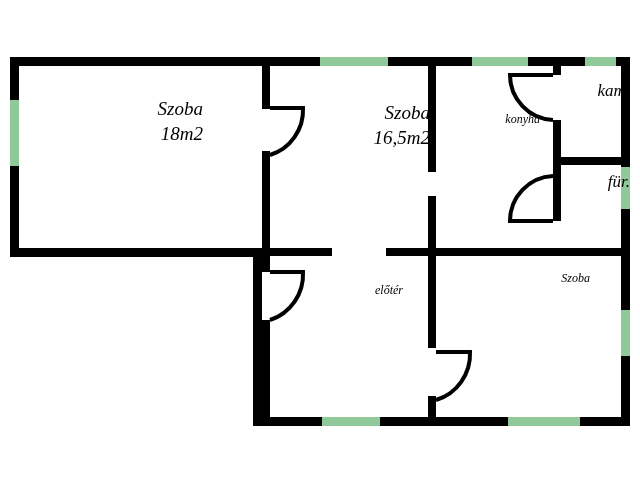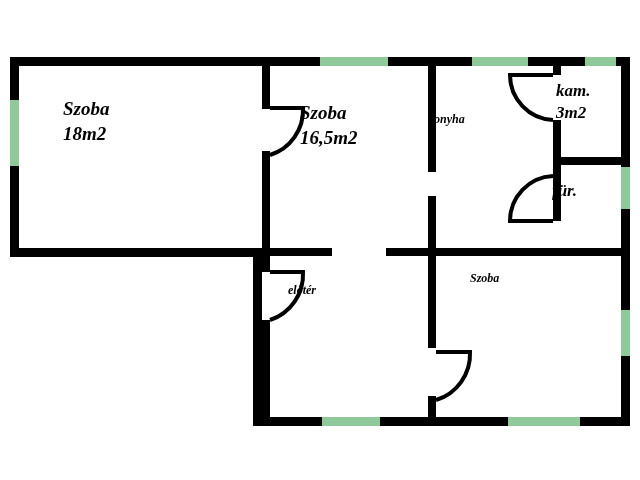--- a/index.html
+++ b/index.html
@@ -18,24 +18,24 @@
   #plan-svg {
     position: absolute;
     left: 0;
     top: 0;
     width: 640px;
     height: 480px;
     display: block;
   }
   .room-label {
     position: absolute;
-    text-align: left;
+    text-align: right;
     font-family: "Liberation Serif", "DejaVu Serif", serif;
     font-style: italic;
-    font-weight: bold;
+    font-weight: normal;
     color: #000000;
     line-height: 1.32;
     white-space: nowrap;
     user-select: none;
   }
   .room-label .lbl-name,
   .room-label .lbl-area {
     display: block;
   }
   .sz-lg { font-size: 19px; }
@@ -122,24 +122,23 @@
     <span class="lbl-name">Szoba</span>
     <span class="lbl-area">16,5m2</span>
   </div>
 
   <div class="room-label sz-md" style="left:428px; top:112px; width:112px;">
     <span class="lbl-name">konyha</span>
   </div>
 
   <div class="room-label sz-sm" style="left:556px; top:80px; width:74px;">
     <span class="lbl-name">kam.</span>
-    <span class="lbl-area">3m2</span>
   </div>
 
-  <div class="room-label sz-sm" style="left:552px; top:180px; width:78px;">
+  <div class="room-label sz-sm" style="left:552px; top:171px; width:78px;">
     <span class="lbl-name">für.</span>
   </div>
 
   <div class="room-label sz-md" style="left:288px; top:283px; width:115px;">
     <span class="lbl-name">előtér</span>
   </div>
 
   <div class="room-label sz-md" style="left:470px; top:271px; width:120px;">
     <span class="lbl-name">Szoba</span>
   </div>

